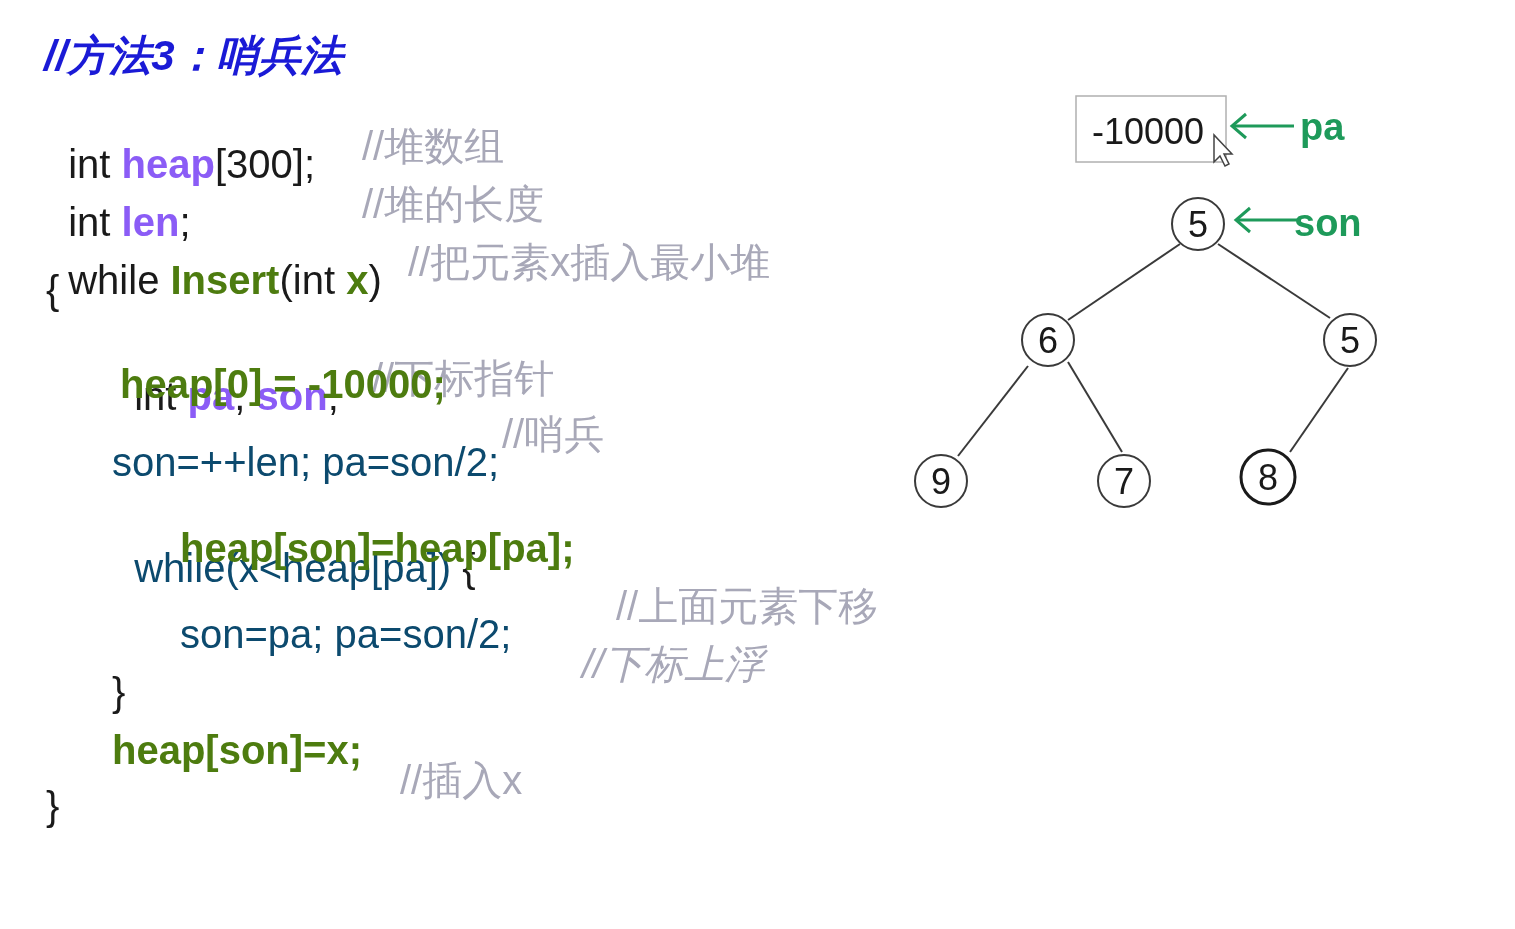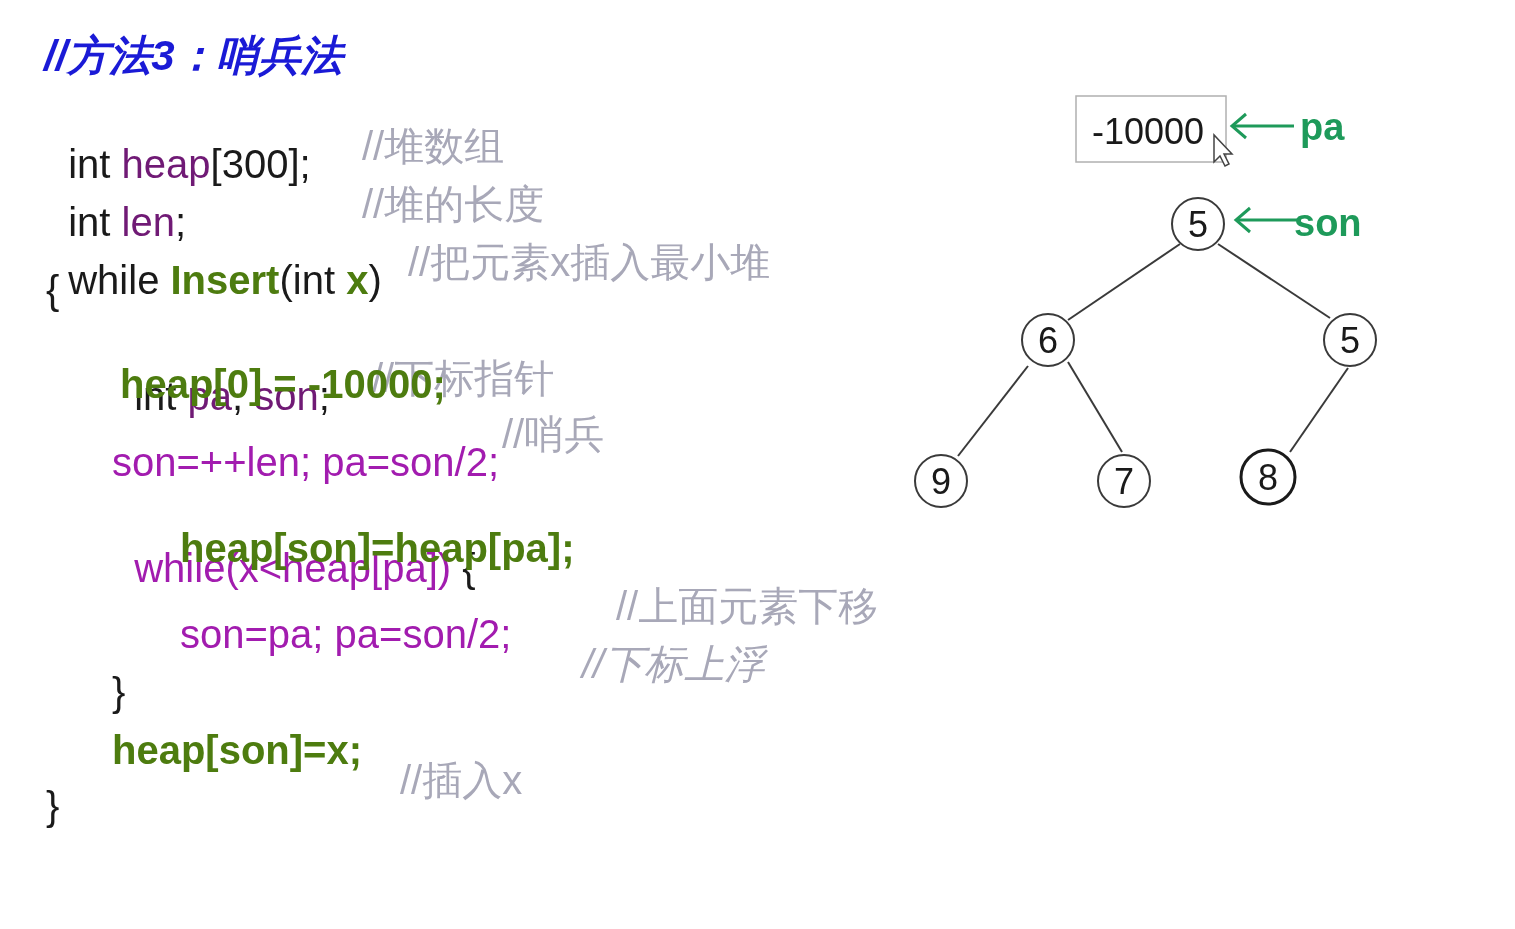--- a/index.html
+++ b/index.html
@@ -3,23 +3,23 @@
   <meta charset="utf-8">
   <style>
     html, body { margin: 0; padding: 0; }
     body {
       width: 1515px; height: 929px; background: #ffffff; position: relative; overflow: hidden;
       font-family: "Liberation Sans", "DejaVu Sans", sans-serif;
     }
     .line {
       position: absolute; font-size: 40px; line-height: 48px; white-space: pre; color: #1a1a1a;
     }
-    .kw-blue { color: #701a75; font-weight: normal; text-align: right; }
+    .kw-blue { color: #8b5cf6; font-weight: bold; text-align: right; }
     .bold { font-weight: bold; color: #4d7c0f; }
-    .green { color: #a21caf; }
+    .green { color: #0c4a6e; }
     .cmt { color: #a8a8b8; margin-top: 30px; }
     .title { color: #1a1ad6; font-weight: bold; font-size: 42px; }
     #diagram { position: absolute; left: 0; top: 0; }
     .node-text { font-family: "Liberation Sans", "DejaVu Sans", sans-serif; font-size: 36px; fill: #1a1a1a; }
     .lbl { font-family: "Liberation Sans", "DejaVu Sans", sans-serif; font-size: 38px; font-weight: bold; fill: #1e9a5a; }
     .sentinel-text { font-family: "Liberation Sans", "DejaVu Sans", sans-serif; font-size: 36px; fill: #1a1a1a; }
   </style>
 </head>
 <body>
 

